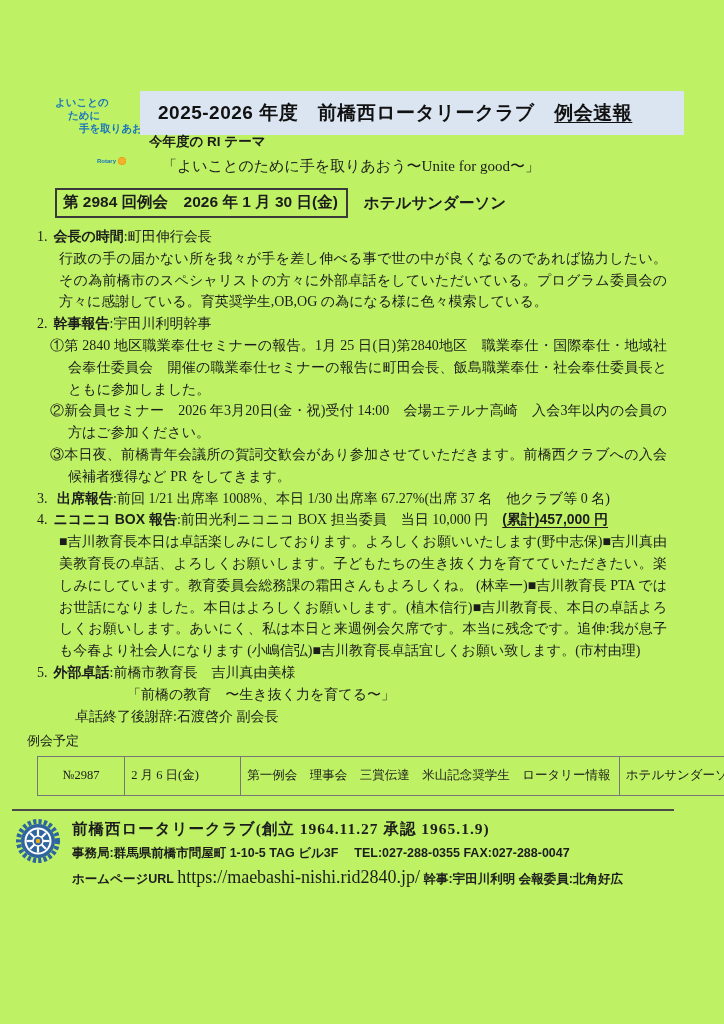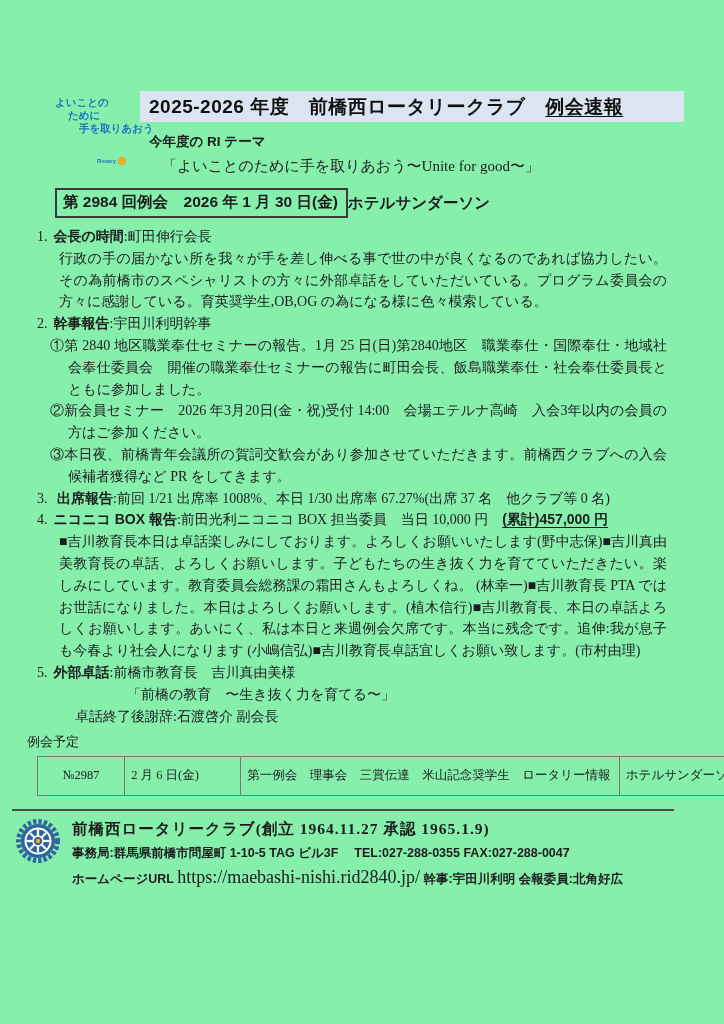--- a/index.html
+++ b/index.html
@@ -1,42 +1,42 @@
 <!DOCTYPE html>
 <html lang="ja"><head>
 <meta charset="utf-8">
 <style>
   html,body { margin:0; padding:0; background:#ffffff; }
   .page {
-    position:relative; width:724px; height:1024px; background:#86efac;
+    position:relative; width:724px; height:1024px; background:#bef264;
     overflow:hidden; color:#1c1c1c;
     font-family:"Liberation Serif","DejaVu Serif",serif;
   }
   
   .logo-block { position:absolute; left:55px; top:96px; width:110px; }
   .slogan { color:#1a75bc; font:bold 10.5px "Liberation Sans","DejaVu Sans",sans-serif; line-height:13px; }
   .sl2 { margin-left:13px;font-family:Liberation Serif, serif; }
   .sl3 { margin-left:24px; }
   .rotary-mark { margin-top:22px; margin-left:42px; display:flex; align-items:center; gap:2px; }
   .rotary-word { color:#1a75bc; font:bold 6px "Liberation Sans","DejaVu Sans",sans-serif; }
   .rotary-wheel-small {
     width:8px; height:8px; border-radius:50%;
     background:#f3b02a; border:1px dotted #d89010; box-sizing:border-box;
   }
   
   .title-bar {
-    position:absolute; left:140px; top:91px; width:544px; height:31px;
-    background:#dbe5f1; display:flex; align-items:center; padding-left:9px; box-sizing:border-box;
+    position:absolute; left:140px; top:91px; width:544px; height:44px;
+    background:#dbe5f1; display:flex; align-items:center; padding-left:18px; box-sizing:border-box;
     font:bold 19px "Liberation Sans","DejaVu Sans",sans-serif; letter-spacing:0.5px; color:#111;
   }
   .title-underlined { text-decoration:underline; text-underline-offset:3px; }
   .ri-theme { position:absolute; left:149px; top:133px; }
   .ri-label { font:bold 13.5px "Liberation Sans","DejaVu Sans",sans-serif; }
   .ri-text  { margin:6px 16px 0 13px; font-size:15px; }
-  .meeting-line { position:absolute; left:55px; top:188px; display:flex; align-items:center; gap:0; }
+  .meeting-line { position:absolute; left:55px; top:188px; display:flex; align-items:center; gap:16px; }
   .meeting-box {
     border:2px solid #3a3a3a; padding:2px 8px 3px 6px;
     font:bold 15.5px "Liberation Sans","DejaVu Sans",sans-serif;
   }
   .venue-label { font:bold 15.5px "Liberation Sans","DejaVu Sans",sans-serif; }
   
   .content {
     position:absolute; left:37px; top:226px; width:630px;
     font-size:14px; line-height:21.8px;
   }
@@ -46,21 +46,21 @@
   .sec-body { margin-left:22px; text-align:justify; }
   .kanji-item { margin-left:13px; padding-left:18px; text-indent:-18px; text-align:justify; }
   .nn-total {
     font-family:"Liberation Sans","DejaVu Sans",sans-serif; font-weight:bold;
     text-decoration:underline; text-underline-offset:3px;
   }
   .messages { margin-left:22px; text-align:justify; }
   .talk-title { margin-left:90px; }
   .talk-thanks { margin-left:38px; }
   
-  .schedule-label { margin:4px 0 3px -10px; font-size:13px; }
+  .schedule-label { margin:4px 0 3px -10px; font-size:13px;font-family:Liberation Mono, monospace; }
   table.schedule { border-collapse:collapse; width:712px; font-size:12.5px; }
   table.schedule td { border:1px solid #777; padding:3px 6px; vertical-align:middle; }
   td.c-no { width:66px; text-align:center; }
   td.c-date { width:92px; }
   td.c-prog { width:330px; padding-left:10px; }
   td.c-venue { width:104px; }
   .row1 td { height:32px; }
   .row2 td { height:44px; }
   .prog-line2 { }
   

